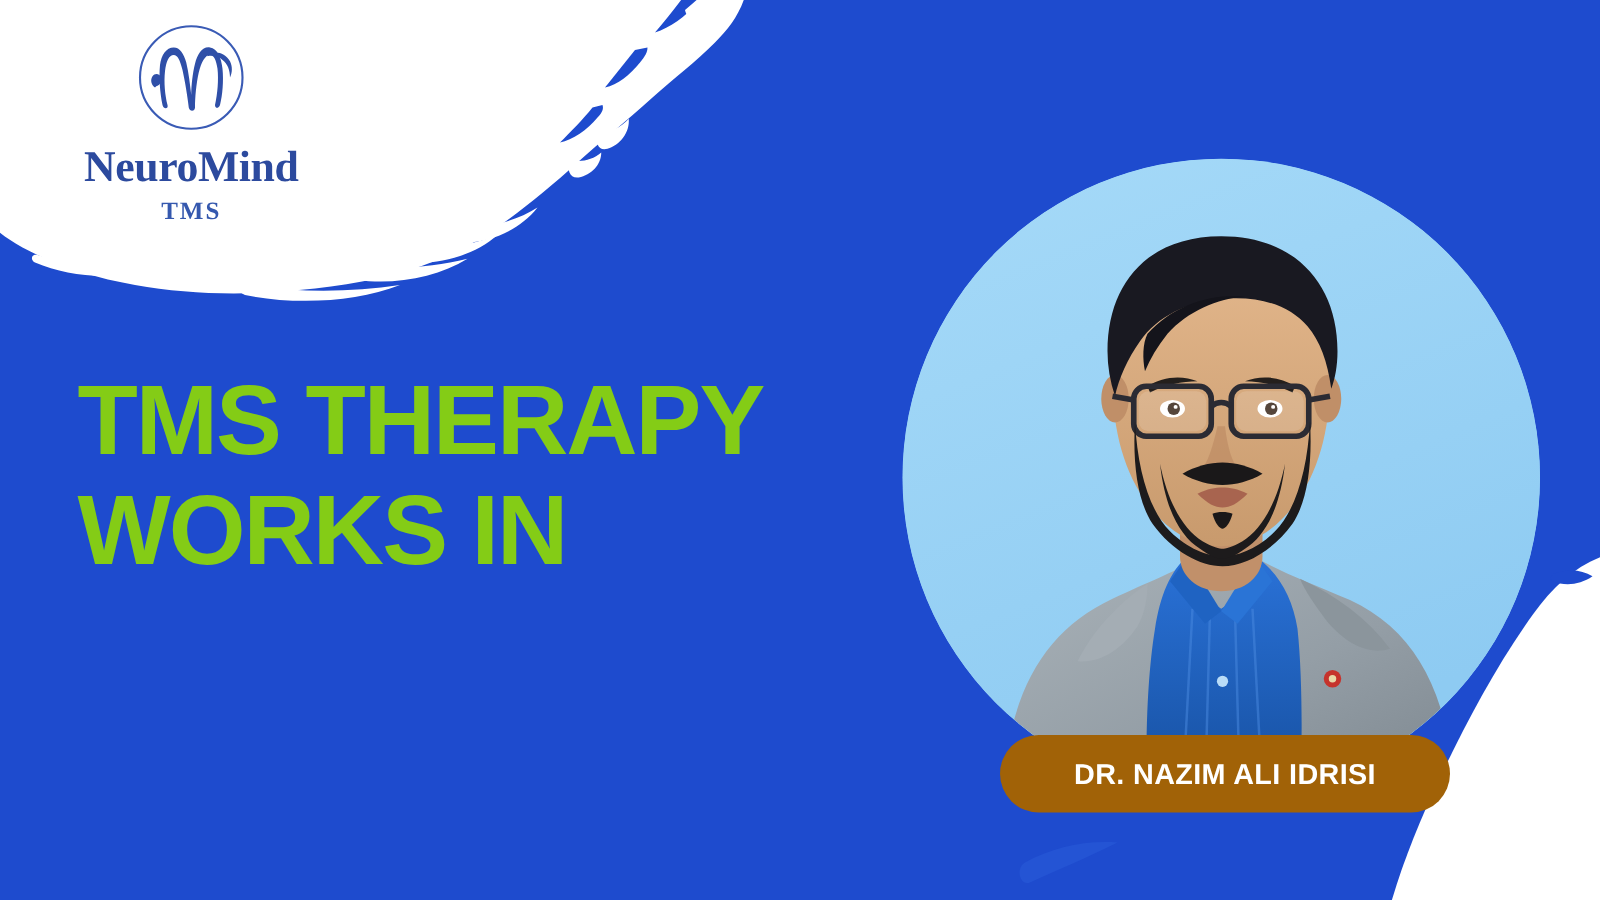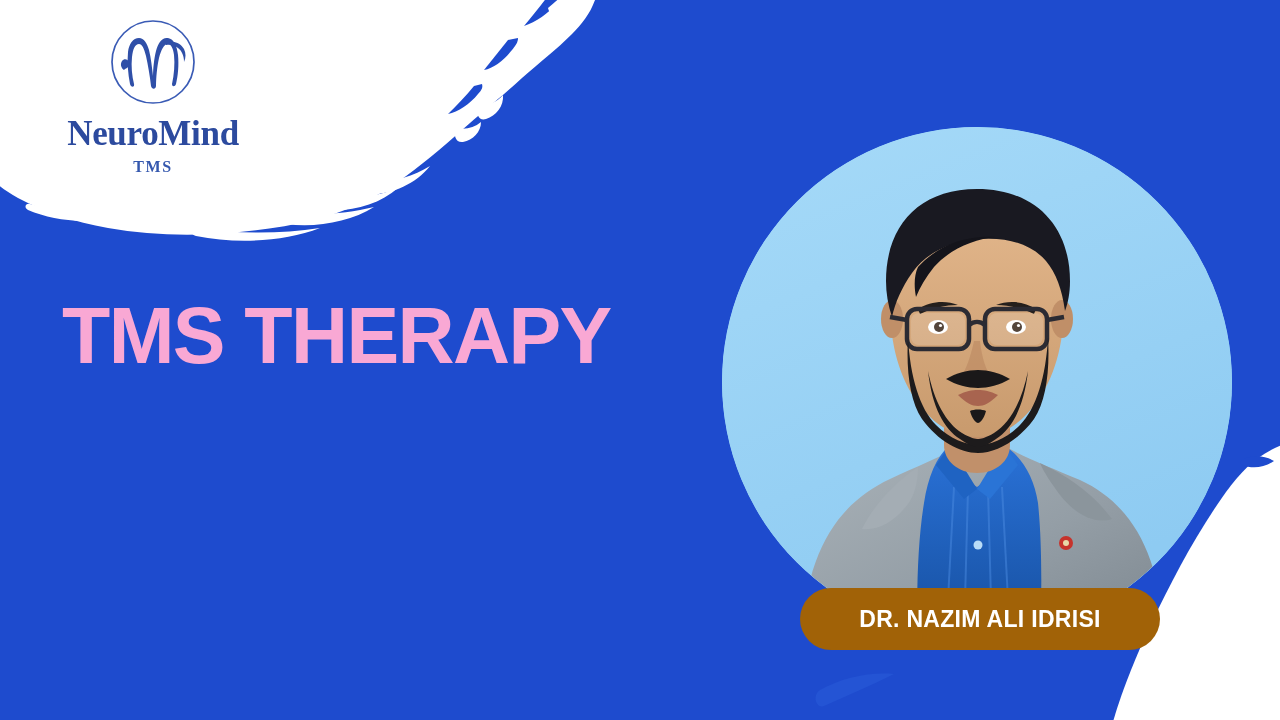--- a/index.html
+++ b/index.html
@@ -44,37 +44,37 @@
     font-weight:bold;
     font-size:35px;
     letter-spacing:-0.3px;
     color:#2c4a9e;
     line-height:1.02;
     white-space:nowrap;
   }
   .logo-sub {
     font-family:"Liberation Serif", serif;
     font-weight:bold;
-    font-size:16px;
+    font-size:20px;
     letter-spacing:1.6px;
     color:#3558ae;
     margin-top:6px;
   }
 
   
   .headline {
     position:absolute;
     left:62px;
     top:297px;
     z-index:6;
     width:660px;
   }
   .headline-line {
     display:block;
-    color:#f9a8d4;
+    color:#84cc16;
     font-family:"Liberation Sans", sans-serif;
     font-weight:bold;
     font-size:79px;
     line-height:0.98;
     letter-spacing:-1.6px;
     margin-bottom:11px;
     text-transform:uppercase;
     white-space:nowrap;
   }
   .headline-line:last-child { margin-bottom:0; }
@@ -189,20 +189,21 @@
         <path d="M72,30 C78,26 86,28 90,35 C92,39 92,44 90,48 C90,42 88,37 84,34
                  C81,31 76,30 72,31 Z"></path>
       </g>
     </svg>
     <div class="logo-word">NeuroMind</div>
     <div class="logo-sub">TMS</div>
   </div>
 
   <div class="headline">
     <span class="headline-line">TMS THERAPY</span>
+    <span class="headline-line">WORKS IN</span>
   </div>
 
   <div class="portrait-wrap">
     <div class="portrait-disc">
       <svg class="portrait-svg" viewBox="0 0 510 510" aria-hidden="true">
         <defs>
           <clipPath id="discClip">
               <circle cx="255" cy="255" r="255"></circle>
             </clipPath>
           <linearGradient id="blazerG" x1="0" y1="0" x2="1" y2="1">

